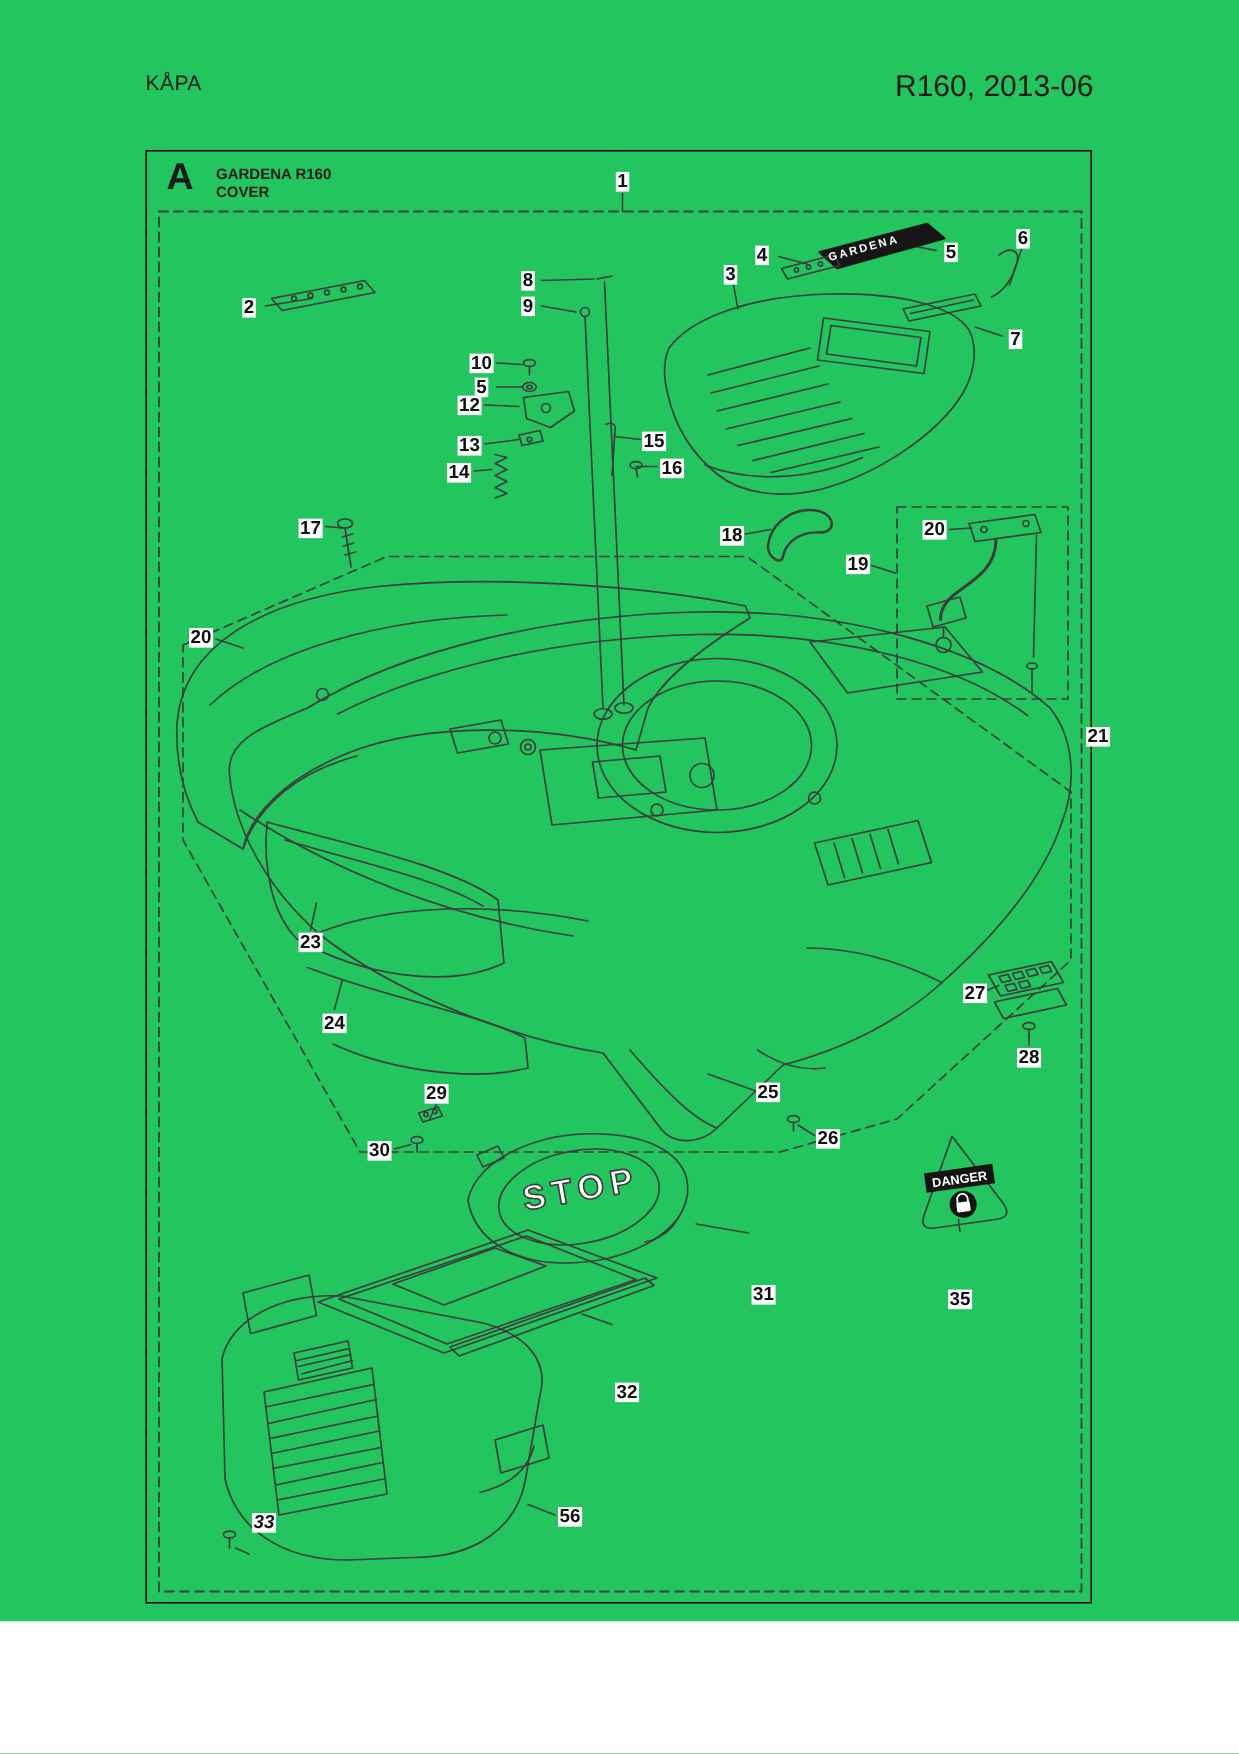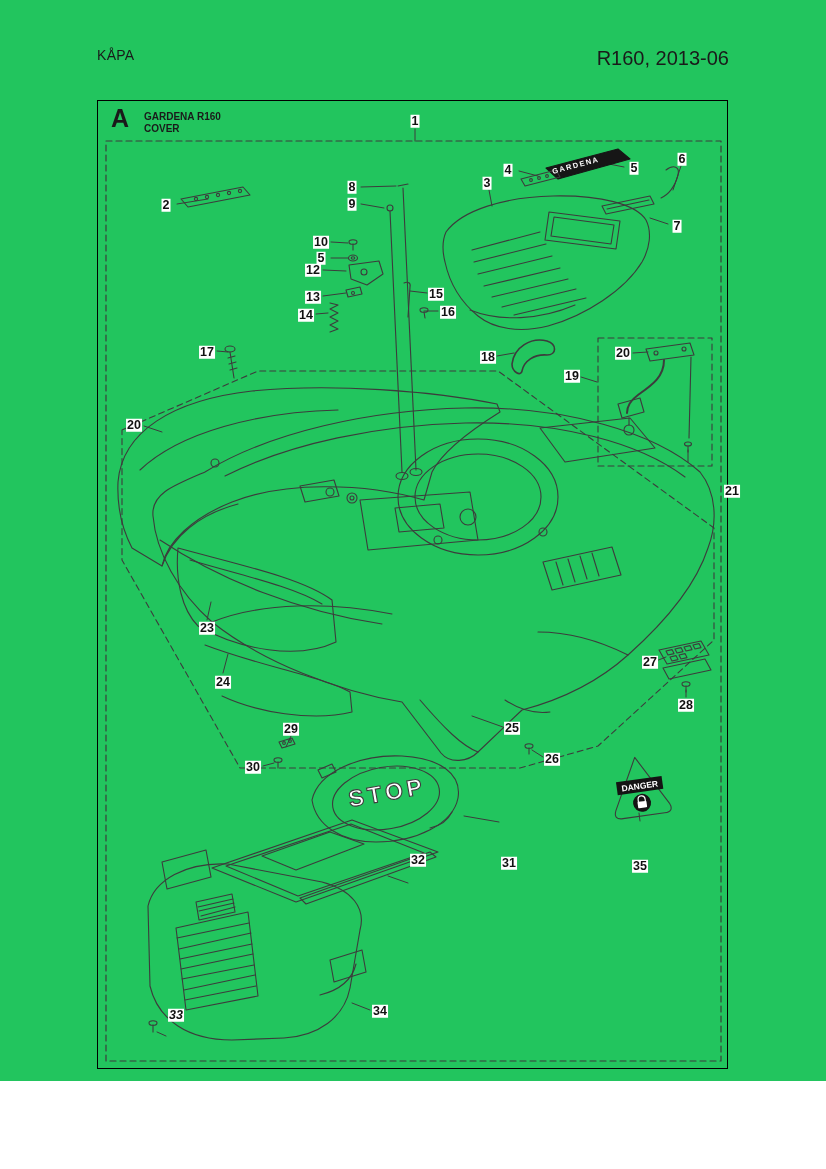--- a/index.html
+++ b/index.html
@@ -327,19 +327,19 @@
       <span class="part-num" style="left: 134px; top: 425px;">20</span>
       <span class="part-num" style="left: 207px; top: 628px;">23</span>
       <span class="part-num" style="left: 223px; top: 682px;">24</span>
       <span class="part-num" style="left: 512px; top: 728px;">25</span>
       <span class="part-num" style="left: 552px; top: 759px;">26</span>
       <span class="part-num" style="left: 650px; top: 662px;">27</span>
       <span class="part-num" style="left: 686px; top: 705px;">28</span>
       <span class="part-num" style="left: 291px; top: 729px;">29</span>
       <span class="part-num" style="left: 253px; top: 767px;">30</span>
       <span class="part-num" style="left: 509px; top: 823px; margin-top: 40px;">31</span>
-      <span class="part-num" style="left: 418px; top: 860px;">32</span>
+      <span class="part-num" style="left: 418px; top: 928px;">32</span>
       <span class="part-num" style="left: 176px; top: 1015px; font-style: italic;">33</span>
-      <span class="part-num" style="left: 380px; top: 1011px;">34</span>
+      <span class="part-num" style="left: 380px; top: 1011px;">56</span>
       <span class="part-num" style="left: 640px; top: 829px; margin-top: 37px;">35</span>
     </div>
 
 </div>
 
 </body></html>

